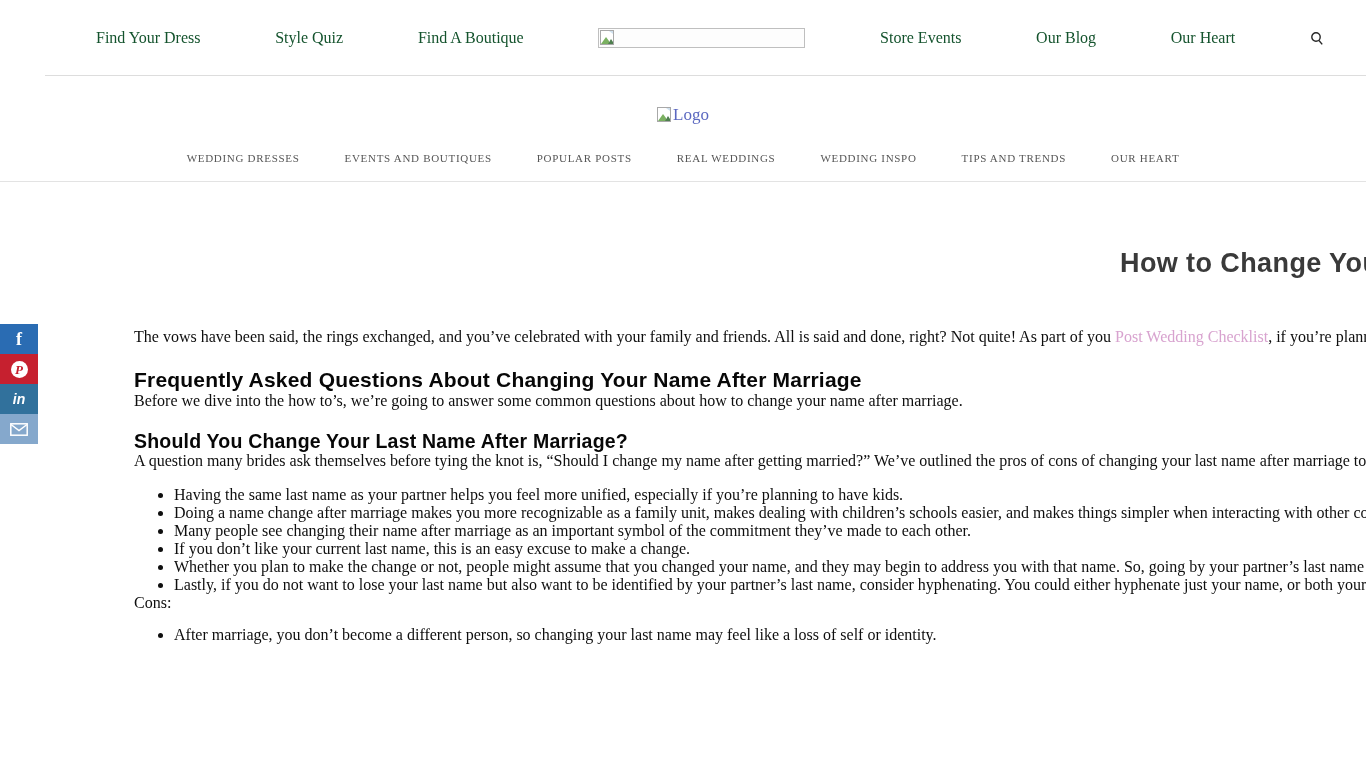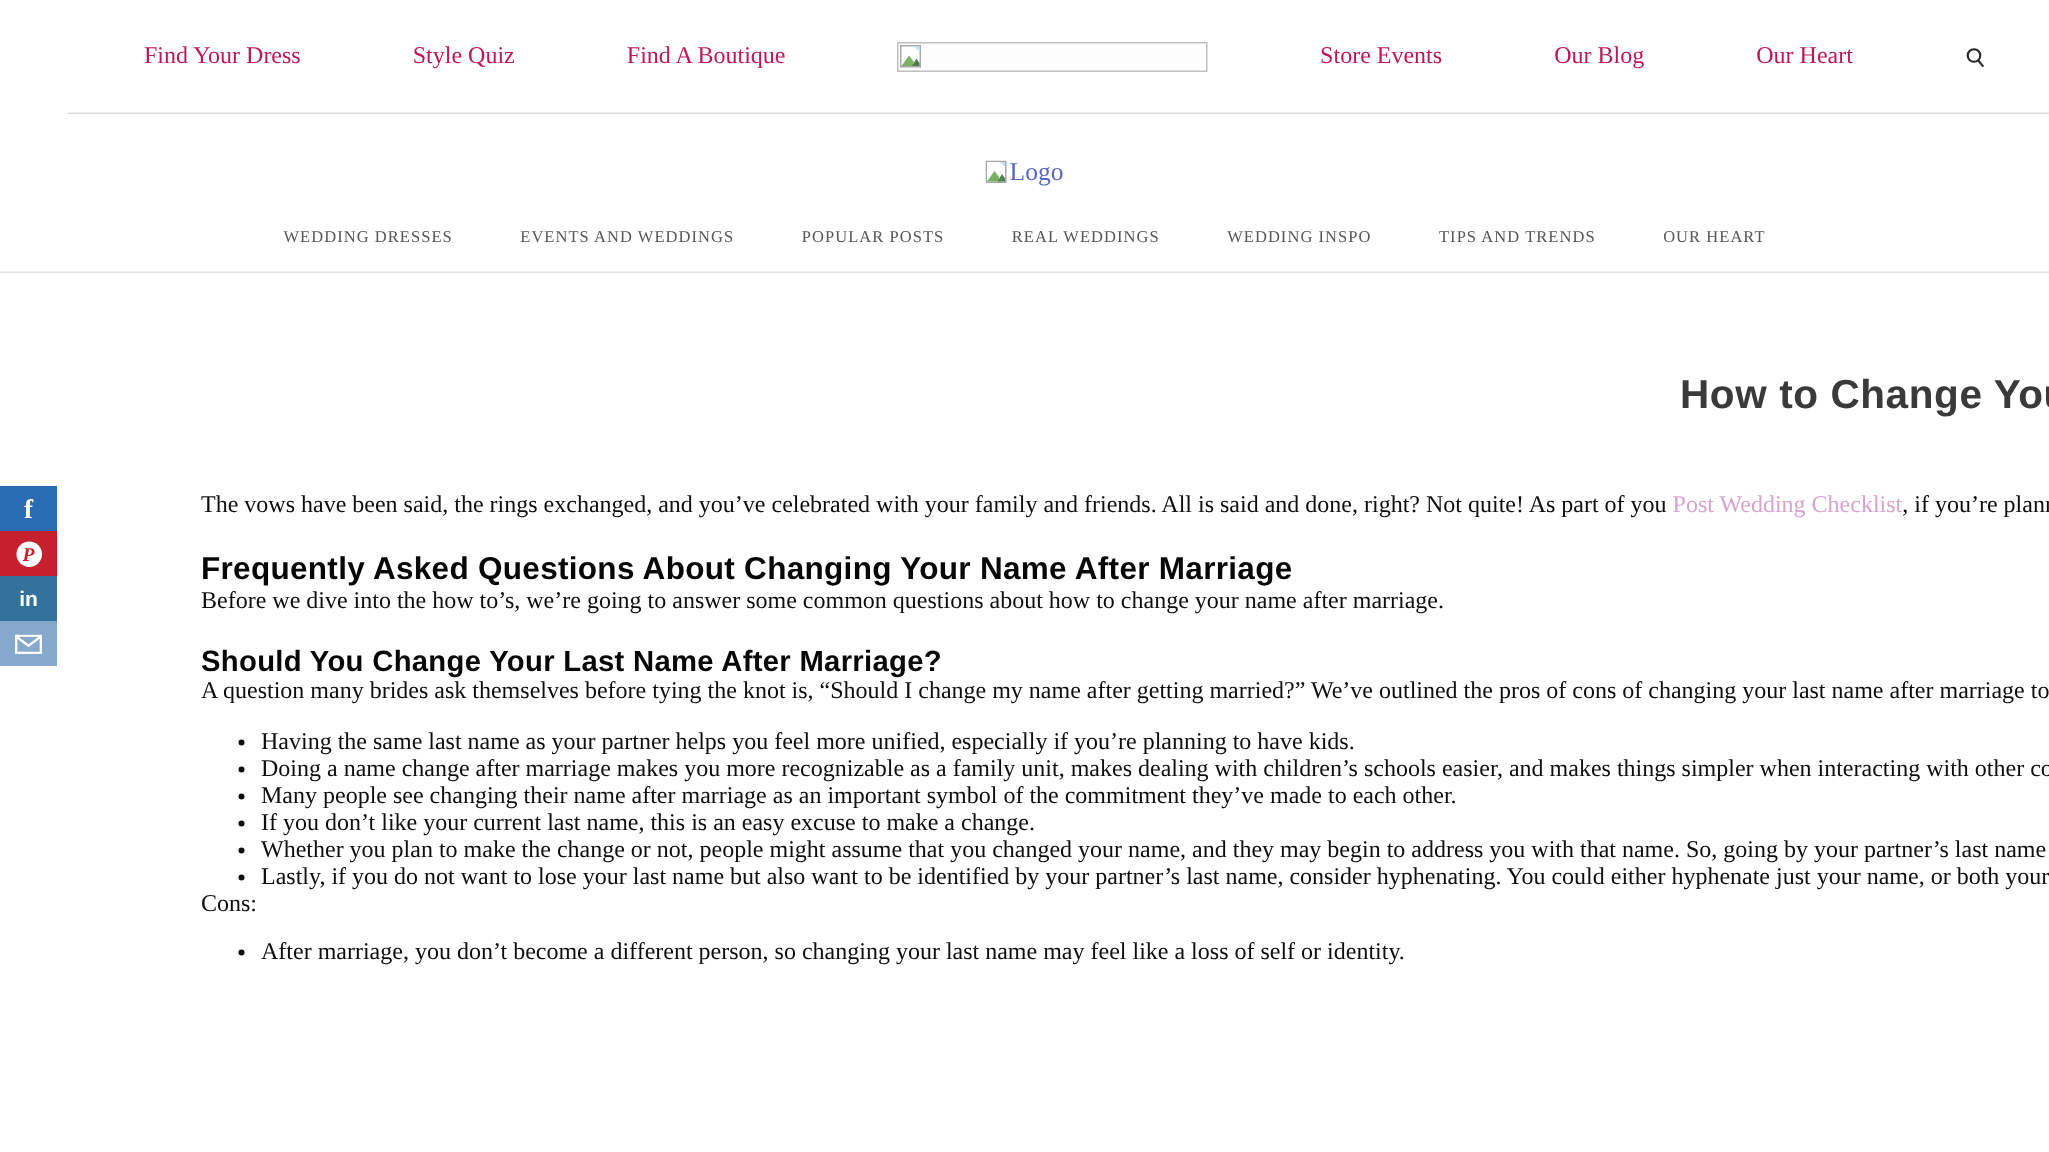--- a/index.html
+++ b/index.html
@@ -6,21 +6,21 @@
   html,body { margin:0; padding:0; }
   body {
     width:1366px; height:768px; overflow:hidden; position:relative;
     background:#ffffff; font-family:"Liberation Serif", serif; color:#101010;
   }
   a { text-decoration:none; color:inherit; cursor:pointer; }
 
   
   .top-bar {
     display:flex; align-items:center; justify-content:space-between;
-    height:76px; padding:0 42px 0 96px; position:relative; font-size:16px; color:#be185d;
+    height:76px; padding:0 42px 0 96px; position:relative; font-size:16px; color:#14532d;
   }
   .top-bar::after {
     content:""; position:absolute; left:45px; right:0; bottom:0; height:1px; background:#dddddd;
   }
   .banner-ph {
     width:207px; height:20px; border:1px solid #bfbfbf; background:#fdfdfd;
     display:flex; align-items:flex-start; padding:1px;
   }
   .search-btn { background:none; border:none; padding:0; cursor:pointer; display:flex; align-items:center; }
 
@@ -42,21 +42,21 @@
     font-family:"Liberation Sans", sans-serif; font-weight:bold;
     font-size:27px; color:#3a3a3a; white-space:nowrap; letter-spacing:0.4px;
   }
 
   
   .share { position:absolute; left:0; top:324px; width:38px; z-index:5; }
   .share a { display:flex; width:38px; height:30px; align-items:center; justify-content:center; }
   .share .fb-f { color:#fff; font-family:"Liberation Serif", serif; font-weight:bold; font-size:18px; line-height:1; }
   .share .pin-circle { width:17px; height:17px; border-radius:50%; background:#fff; display:flex; align-items:center; justify-content:center; }
   .share .pin-p { color:#c6202f; font-family:"Liberation Serif", serif; font-weight:bold; font-style:italic; font-size:13px; line-height:1; }
-  .share .li-in { color:#fff; font-family:"Liberation Sans", sans-serif; font-weight:bold; font-size:14px; line-height:1; }
+  .share .li-in { color:#fff; font-family:"Liberation Sans", sans-serif; font-weight:bold; font-size:14px; line-height:1;font-style:italic; }
 
   
   .post {
     padding:146px 0 0 134px; white-space:nowrap; font-size:16px; color:#0e0e0e; line-height:18px;
   }
   .post p { margin:0; }
   .img-line { display:inline-flex; align-items:center; gap:2px; color:#d173b4; font-size:16.5px; }
   .intro { margin-top:26px; }
   .intro a { color:#d8a3cf; }
   .post h2, .post h3 {
@@ -106,21 +106,21 @@
       <path d="M8 14 L11 9 L13 12 L13 14 Z" fill="#4f7f4f"></path>
       <path d="M9 1 L13 1 L13 4 Z" fill="#cfe0ee"></path>
     </svg>
     <span>Logo</span>
   </a>
 </div>
 
 <div class="main-nav-wrap">
   <nav class="main-nav">
     <a>WEDDING DRESSES</a>
-    <a>EVENTS AND WEDDINGS</a>
+    <a>EVENTS AND BOUTIQUES</a>
     <a>POPULAR POSTS</a>
     <a>REAL WEDDINGS</a>
     <a>WEDDING INSPO</a>
     <a>TIPS AND TRENDS</a>
     <a>OUR HEART</a>
   </nav>
 </div>
 
 <h1 class="post-title">How to Change Your Name After Marriage</h1>
 

